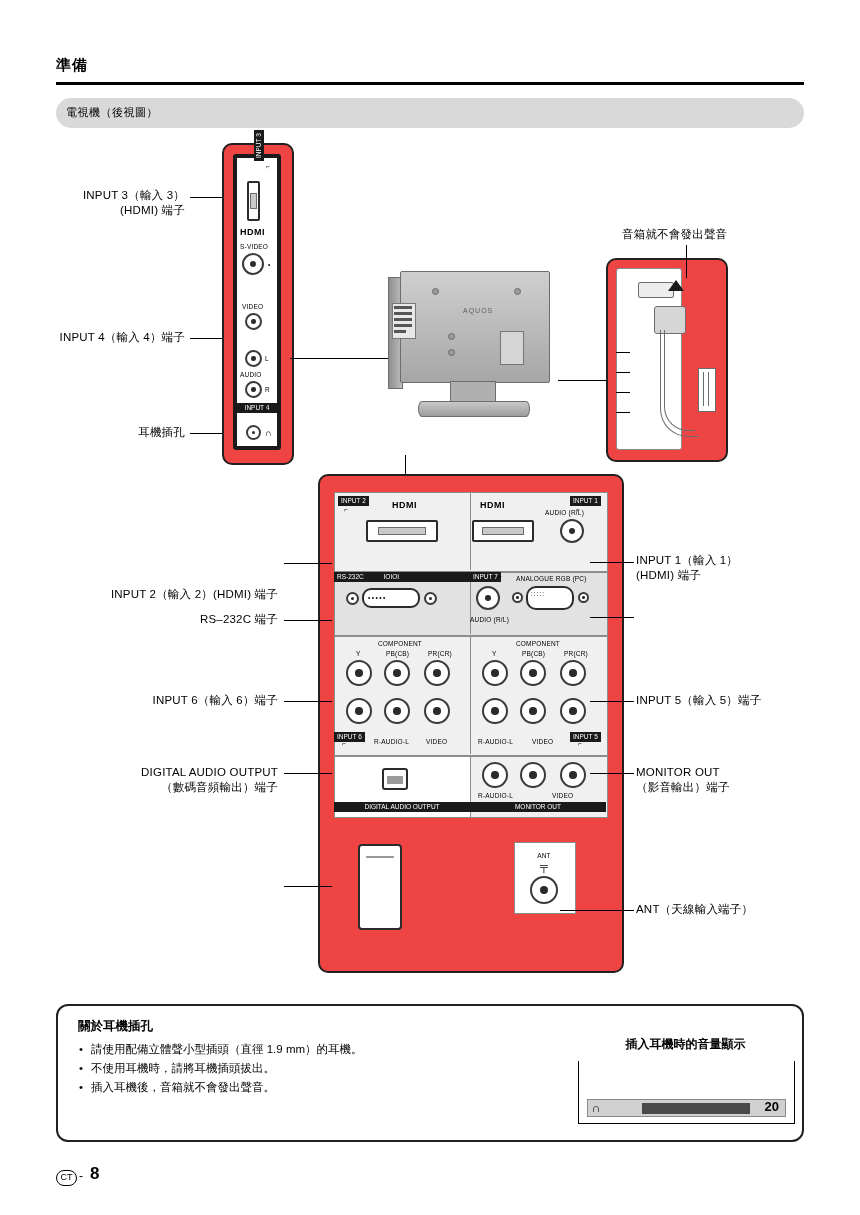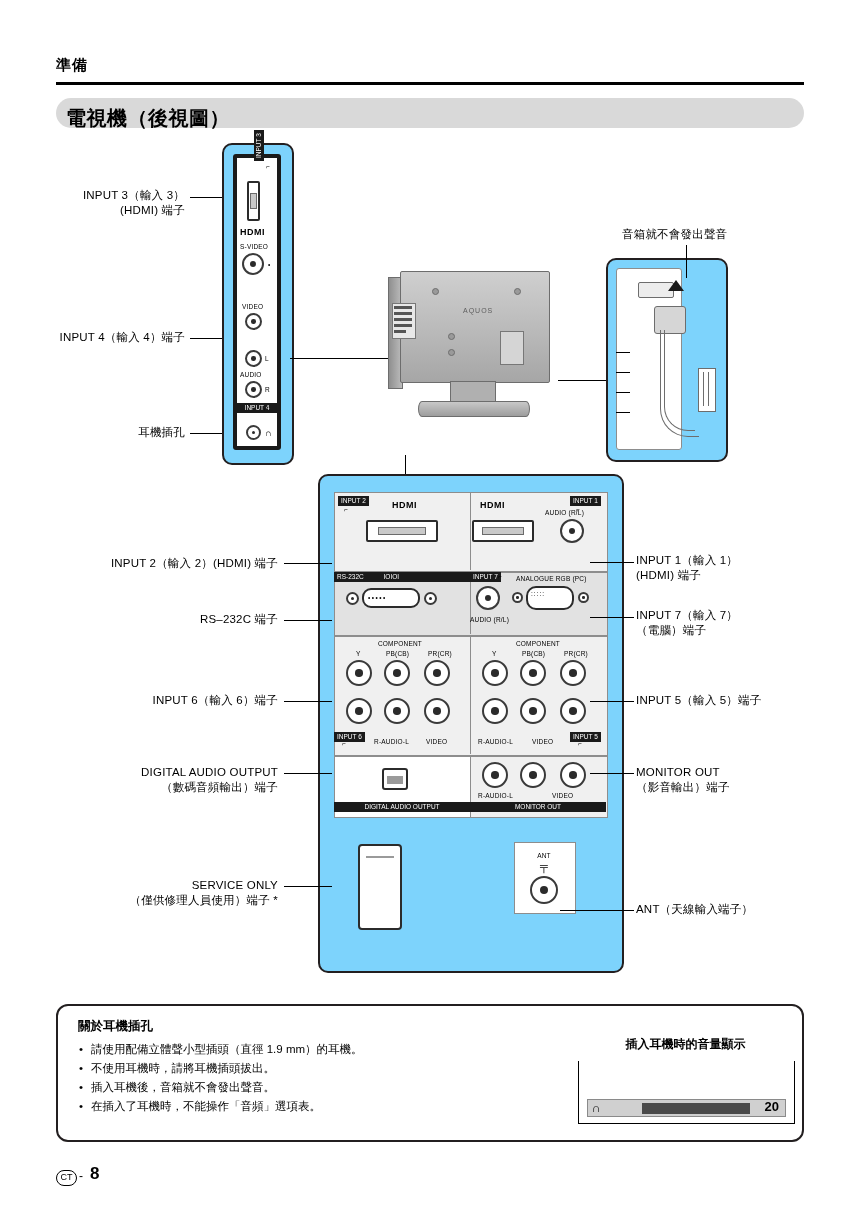--- a/index.html
+++ b/index.html
@@ -27,21 +27,21 @@
   }
   
   .section-pill {
     position: absolute; left: 56px; top: 98px;
     width: 748px; height: 30px;
     border-radius: 15px;
     background: #d9d9d9;
   }
   .section-pill-label {
     position: absolute; left: 66px; top: 105px;
-    font-size: 20px; font-weight: bold; letter-spacing: .5px;
+    font-size: 11px; font-weight: normal; letter-spacing: .5px;
   }
 
   
   .lbl {
     position: absolute;
     font-size: 11.5px;
     line-height: 15px;
     white-space: pre-line;
     letter-spacing: .2px;
   }
@@ -51,21 +51,21 @@
     background: #000;
   }
   .h { height: 1px; }
   .v { width: 1px; }
 
   
   .panel {
     position: absolute;
     border: 2px solid #231f20;
     border-radius: 10px;
-    background: #7dd3fc;
+    background: #ef4444;
   }
   .ipanel {
     position: absolute;
     background: #f0f0f0;
     border: 1px solid #8d8d8d;
   }
   .ipanel.dark { background: #e2e2e2; }
   .blk {
     position: absolute;
     background: #1a1a1a;
@@ -455,62 +455,57 @@
 
     <div class="wht" style="left:38px; top:368px; width:44px; height:86px; border:2px solid #2b2b2b; border-radius:4px; box-sizing:border-box;"></div>
     <div class="lead h" style="left:46px; top:380px; width:28px; height:2px; background:#9a9a9a;"></div>
 
     <div class="ipanel" style="left:194px; top:366px; width:60px; height:70px; background:#fff;"></div>
     <div class="tiny c" style="left:194px; top:376px; width:60px;">ANT</div>
     <div class="tiny c" style="left:194px; top:386px; width:60px; font-size:11px;">╤</div>
     <div class="jack" style="left:210px; top:400px; width:28px; height:28px;"></div>
   </div>
 
-  <div class="lbl r" style="left:78px; top:556px; width:200px;">INPUT 2（輸入 2）(HDMI) 端子</div>
+  <div class="lbl r" style="left:78px; top:587px; width:200px;">INPUT 2（輸入 2）(HDMI) 端子</div>
   <div class="lead h" style="left:284px; top:563px; width:48px;"></div>
 
   <div class="lbl r" style="left:118px; top:612px; width:160px;">RS–232C 端子</div>
   <div class="lead h" style="left:284px; top:620px; width:48px;"></div>
 
   <div class="lbl r" style="left:108px; top:693px; width:170px;">INPUT 6（輸入 6）端子</div>
   <div class="lead h" style="left:284px; top:701px; width:48px;"></div>
 
   <div class="lbl r" style="left:98px; top:765px; width:180px;">DIGITAL AUDIO OUTPUT
 （數碼音頻輸出）端子</div>
   <div class="lead h" style="left:284px; top:773px; width:48px;"></div>
 
-  <div class="lbl r" style="left:108px; top:878px; width:170px;">SERVICE ONLY
-（僅供修理人員使用）端子 *</div>
   <div class="lead h" style="left:284px; top:886px; width:48px;"></div>
 
   <div class="lbl" style="left:636px; top:553px; width:200px;">INPUT 1（輸入 1）
 (HDMI) 端子</div>
   <div class="lead h" style="left:590px; top:562px; width:44px;"></div>
 
-  <div class="lbl" style="left:636px; top:608px; width:200px;">INPUT 7（輸入 7）
-（電腦）端子</div>
   <div class="lead h" style="left:590px; top:617px; width:44px;"></div>
 
   <div class="lbl" style="left:636px; top:693px; width:200px;">INPUT 5（輸入 5）端子</div>
   <div class="lead h" style="left:590px; top:701px; width:44px;"></div>
 
   <div class="lbl" style="left:636px; top:765px; width:200px;">MONITOR OUT
 （影音輸出）端子</div>
   <div class="lead h" style="left:590px; top:773px; width:44px;"></div>
 
   <div class="lbl" style="left:636px; top:902px; width:200px;">ANT（天線輸入端子）</div>
   <div class="lead h" style="left:560px; top:910px; width:74px;"></div>
 
   <div class="notebox">
     <div class="note-title">關於耳機插孔</div>
     <div class="note-list">
       <div>請使用配備立體聲小型插頭（直徑 1.9 mm）的耳機。</div>
       <div>不使用耳機時，請將耳機插頭拔出。</div>
       <div>插入耳機後，音箱就不會發出聲音。</div>
-      <div>在插入了耳機時，不能操作「音頻」選項表。</div>
     </div>
     <div class="vol-title">插入耳機時的音量顯示</div>
     <div class="vol-frame">
       <div class="vol-bar">
         <div class="vol-hp">∩</div>
         <div class="vol-fill"></div>
         <div class="vol-num">20</div>
       </div>
     </div>
   </div>

